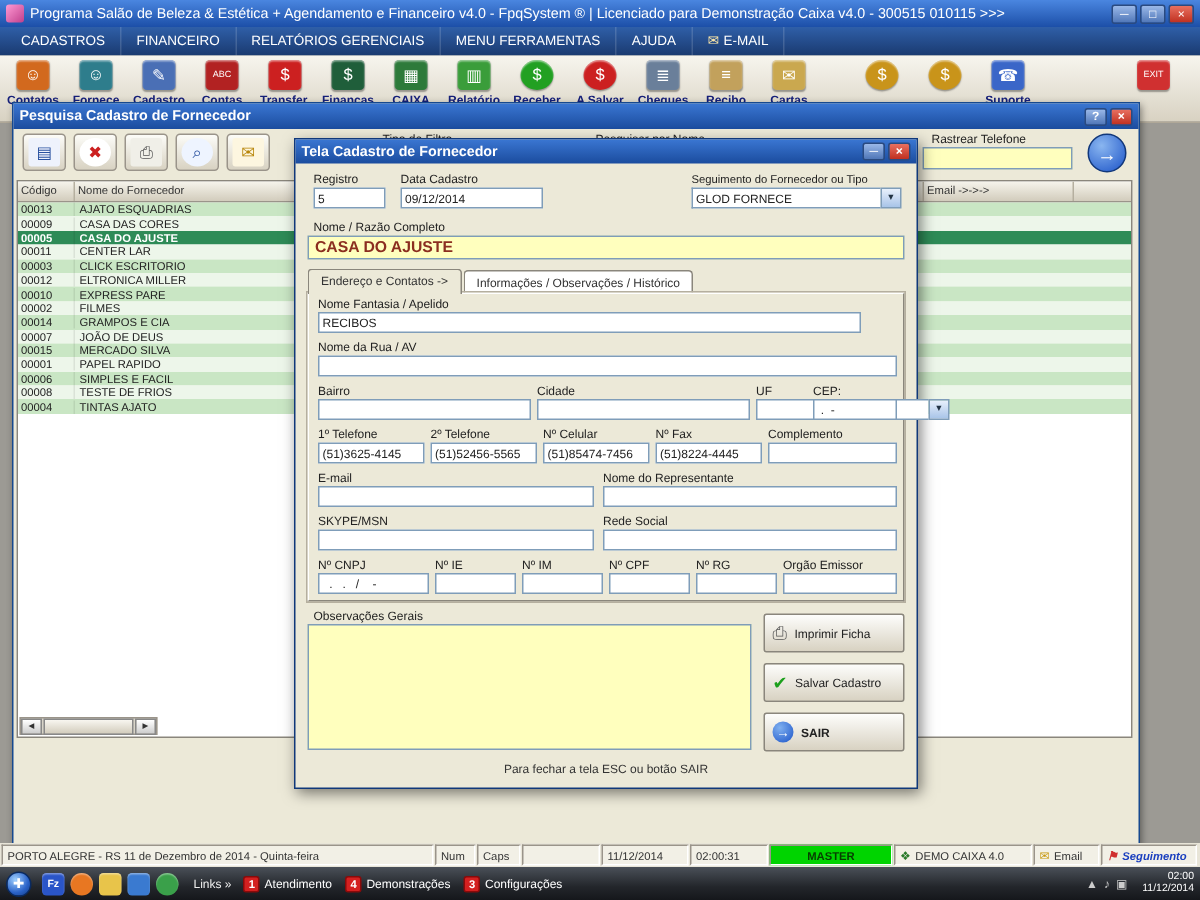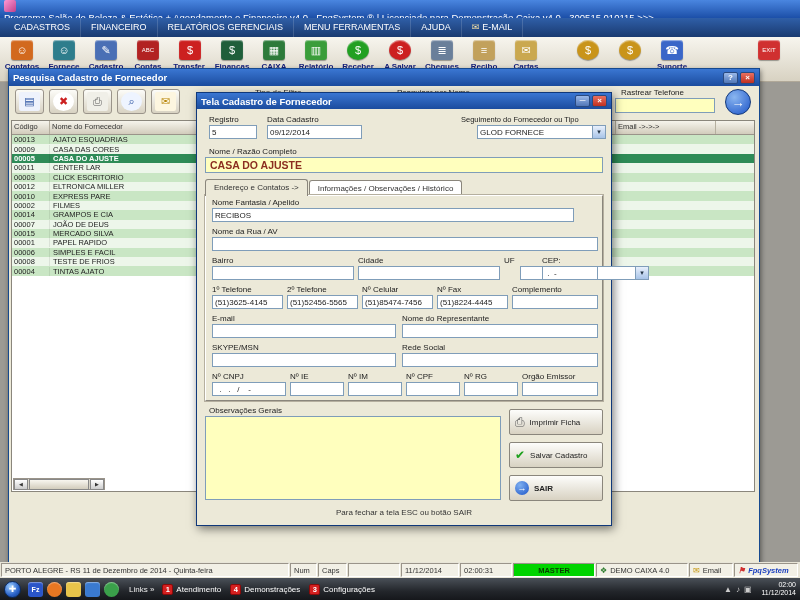--- a/index.html
+++ b/index.html
@@ -1,20 +1,20 @@
 <!DOCTYPE html>
 <html><head>
 <meta charset="utf-8">
 <style>
   html,body{margin:0;padding:0;background:#666;}
   .screen{position:relative;width:800px;height:600px;overflow:hidden;background:#9c9a94;
           font-family:"Liberation Sans",sans-serif;-webkit-font-smoothing:antialiased;}
   
-  .titlebar{height:18px;background:linear-gradient(#4a86e0,#1c4fa8);display:flex;
-            padding:0 4px;color:#fff;font-size:9.5px;white-space:nowrap;overflow:hidden;flex-direction:column;}
+  .titlebar{height:18px;background:linear-gradient(#4a86e0,#1c4fa8);display:flex;align-items:center;
+            padding:0 4px;color:#fff;font-size:9.5px;white-space:nowrap;overflow:hidden;}
   .appicon{width:12px;height:12px;border-radius:2px;margin-right:4px;flex:none;
            background:linear-gradient(135deg,#ff9ad4,#c03f8c);}
   .winbtns{margin-left:auto;display:flex;gap:2px;flex:none;}
   .wb{width:17px;height:13px;background:linear-gradient(#9ab8e8,#5077b8);border:1px solid #2a4a80;
       color:#fff;font-size:8px;line-height:11px;text-align:center;border-radius:2px;box-sizing:border-box;}
   .wb.close{background:linear-gradient(#e87060,#c03020);}
   .wb.sm{width:15px;height:12px;line-height:10px;}
   .menubar{height:19px;background:linear-gradient(#2f5fa8,#1a3a70);display:flex;align-items:center;
            color:#fff;font-size:9px;padding-left:4px;}
   .mitem{padding:0 10px;height:19px;line-height:19px;display:flex;align-items:center;gap:3px;border-right:1px solid rgba(255,255,255,.15);}
@@ -66,21 +66,21 @@
           display:flex;align-items:center;padding:0 4px;}
   .mcontent{position:absolute;top:16px;left:0;right:0;bottom:0;}
   .fld{position:absolute;}
   .lbl{display:block;font-size:8px;color:#222;margin-bottom:1px;white-space:nowrap;}
   .lbl.sm{font-size:7.5px;}
   .abs{position:absolute;}
   .inp{display:block;width:100%;box-sizing:border-box;height:14px;border:1px solid #7f9db9;background:#fff;
        font-size:8px;padding:0 2px;font-family:inherit;color:#222;}
   .ylw{background:#ffffbe;}
   .combo{display:flex;width:100%;}
-  .combo .inp{flex:1;width:auto;border-right:none;margin-left:16px;}
+  .combo .inp{flex:1;width:auto;border-right:none;}
   .drop{width:14px;height:14px;flex:none;background:linear-gradient(#e8f0fc,#a8c4e8);border:1px solid #7f9db9;
         font-size:7px;line-height:12px;text-align:center;color:#234;box-sizing:border-box;}
   .bigname{position:absolute;left:8px;top:48px;width:398px;height:16px;background:#ffffbe;border:1px solid #7f9db9;
            font-weight:bold;font-size:10.5px;color:#8b2e20;line-height:15px;padding-left:4px;box-sizing:border-box;}
   .tabs{position:absolute;left:8px;top:70px;display:flex;align-items:flex-end;}
   .tab{height:15px;padding:0 8px;font-size:8px;line-height:15px;border:1px solid #8a867c;border-bottom:none;
        background:#ffffff;border-radius:3px 3px 0 0;margin-right:1px;color:#333;}
   .tab.active{background:#ece9d8;height:16px;position:relative;z-index:2;}
   .panel{position:absolute;left:8px;top:86px;width:398px;height:206px;background:#ece9d8;box-sizing:border-box;
          border:1px solid;border-color:#fff #8a867c #8a867c #fff;outline:1px solid #b5af9f;}
@@ -529,21 +529,21 @@
       <div class="seg" style="width: 92px;">
     <span class="sglyph" style="color: rgb(42, 122, 42);">❖</span>
     <span>DEMO CAIXA 4.0</span>
   </div>
       <div class="seg" style="width: 44px;">
     <span class="sglyph" style="color: rgb(199, 152, 16);">✉</span>
     <span>Email</span>
   </div>
       <div class="seg brand" style="width: 64px;">
     <span class="sglyph" style="color: rgb(208, 48, 48);">⚑</span>
-    <span>FpqSystem</span>
+    <span>Seguimento</span>
   </div>
     </div>
 
   <div class="taskbar">
     <span class="orb">✚</span>
     <span style="display:flex">
         <span class="qicon">
     <span class="qface" style="background: rgb(42, 85, 200);">Fz</span>
   </span>
         <span class="qicon">

